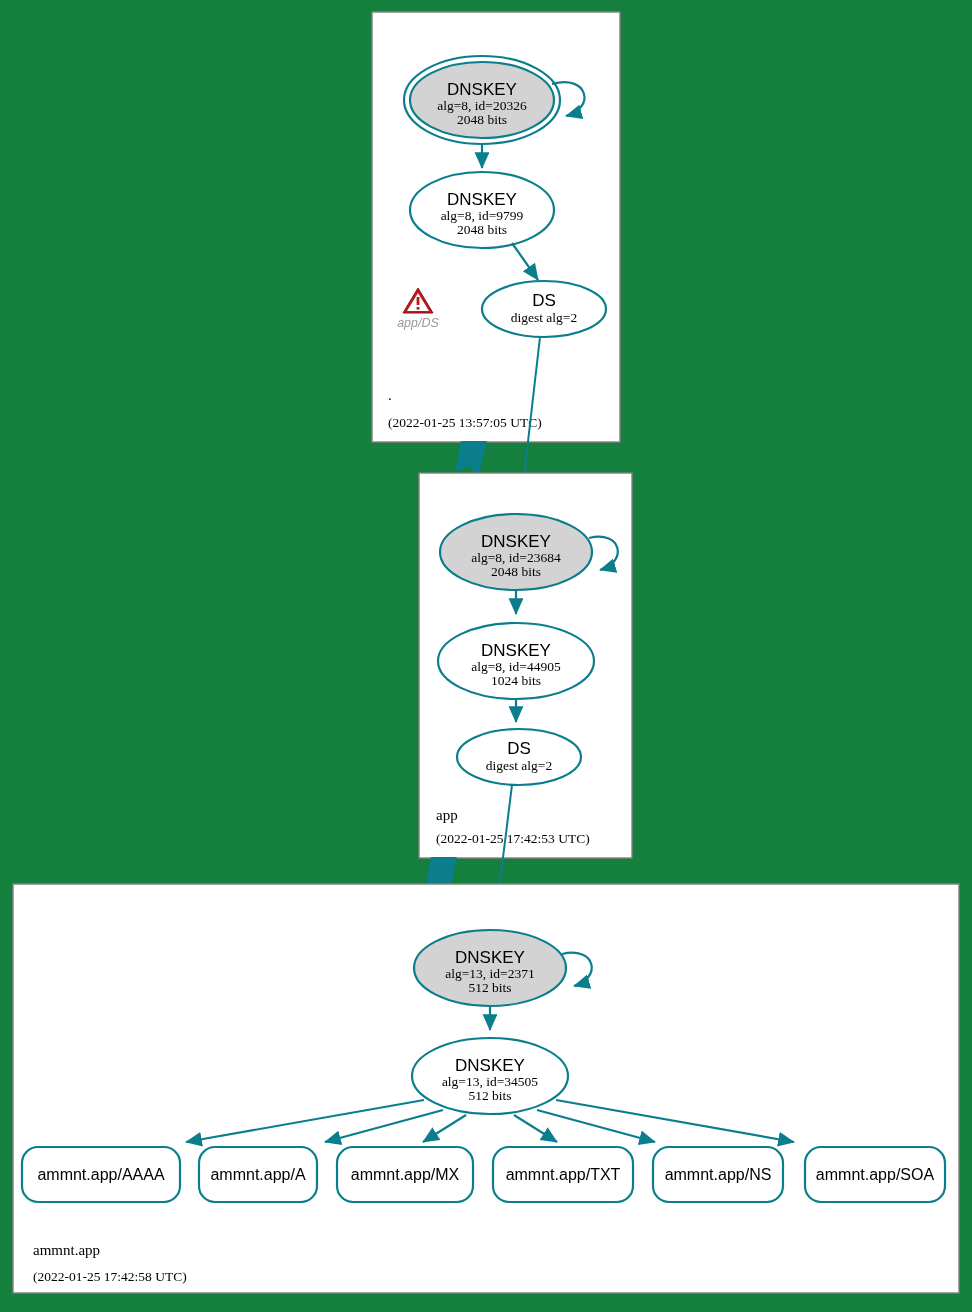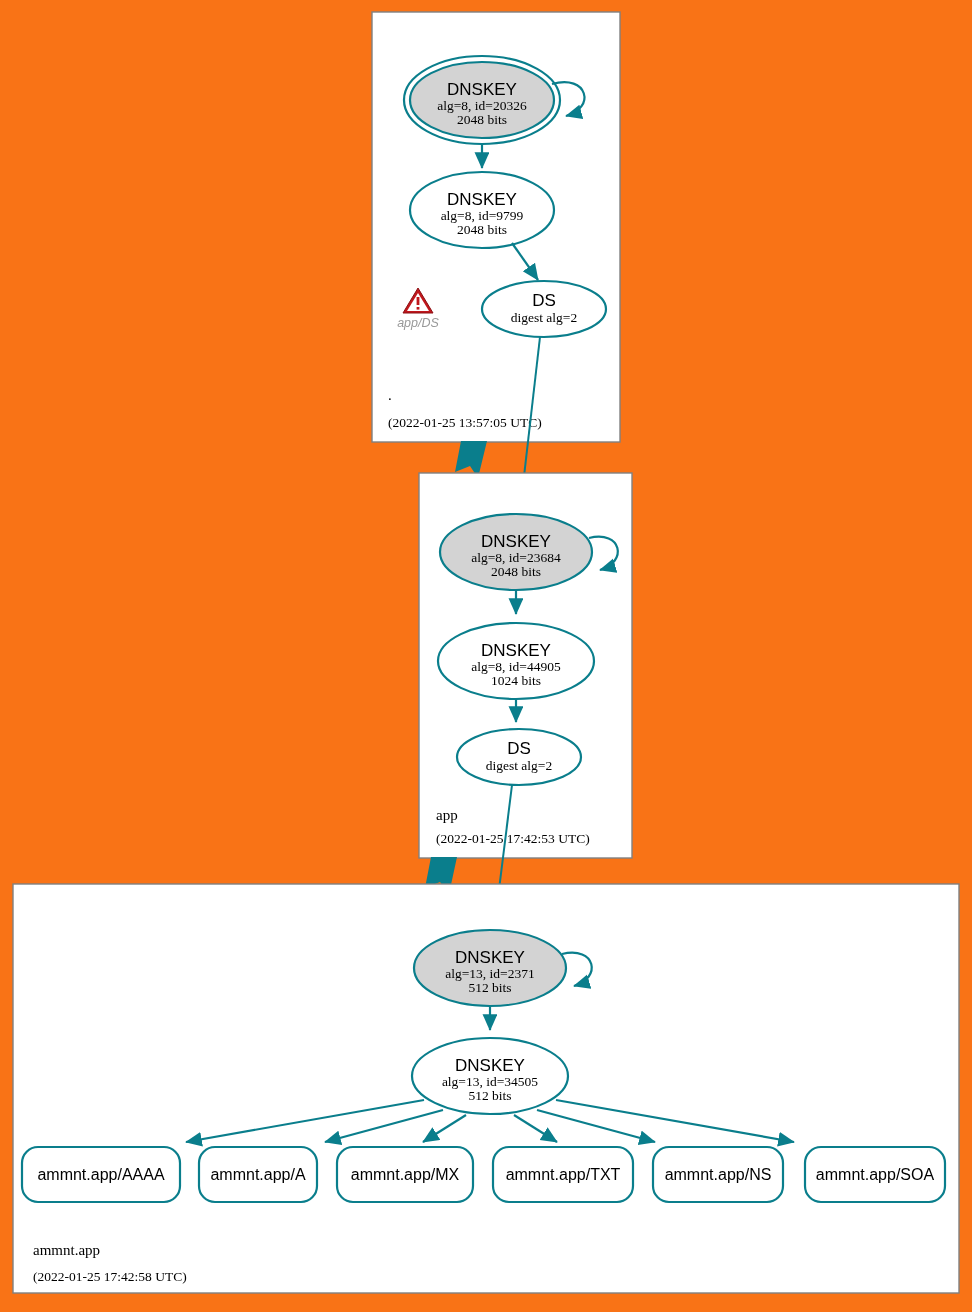--- a/index.html
+++ b/index.html
@@ -7,21 +7,21 @@
     padding: 0;
     background: #ffffff;
   }
   body {
     font-family: "Liberation Sans", sans-serif;
   }
   #canvas {
     position: relative;
     width: 972px;
     height: 1312px;
-    background: #f97316;
+    background: #15803d;
     overflow: hidden;
     text-align: right;
   }
   svg.diagram {
     position: absolute;
     top: 0;
     left: 0;
     width: 972px;
     height: 1312px;
   }

